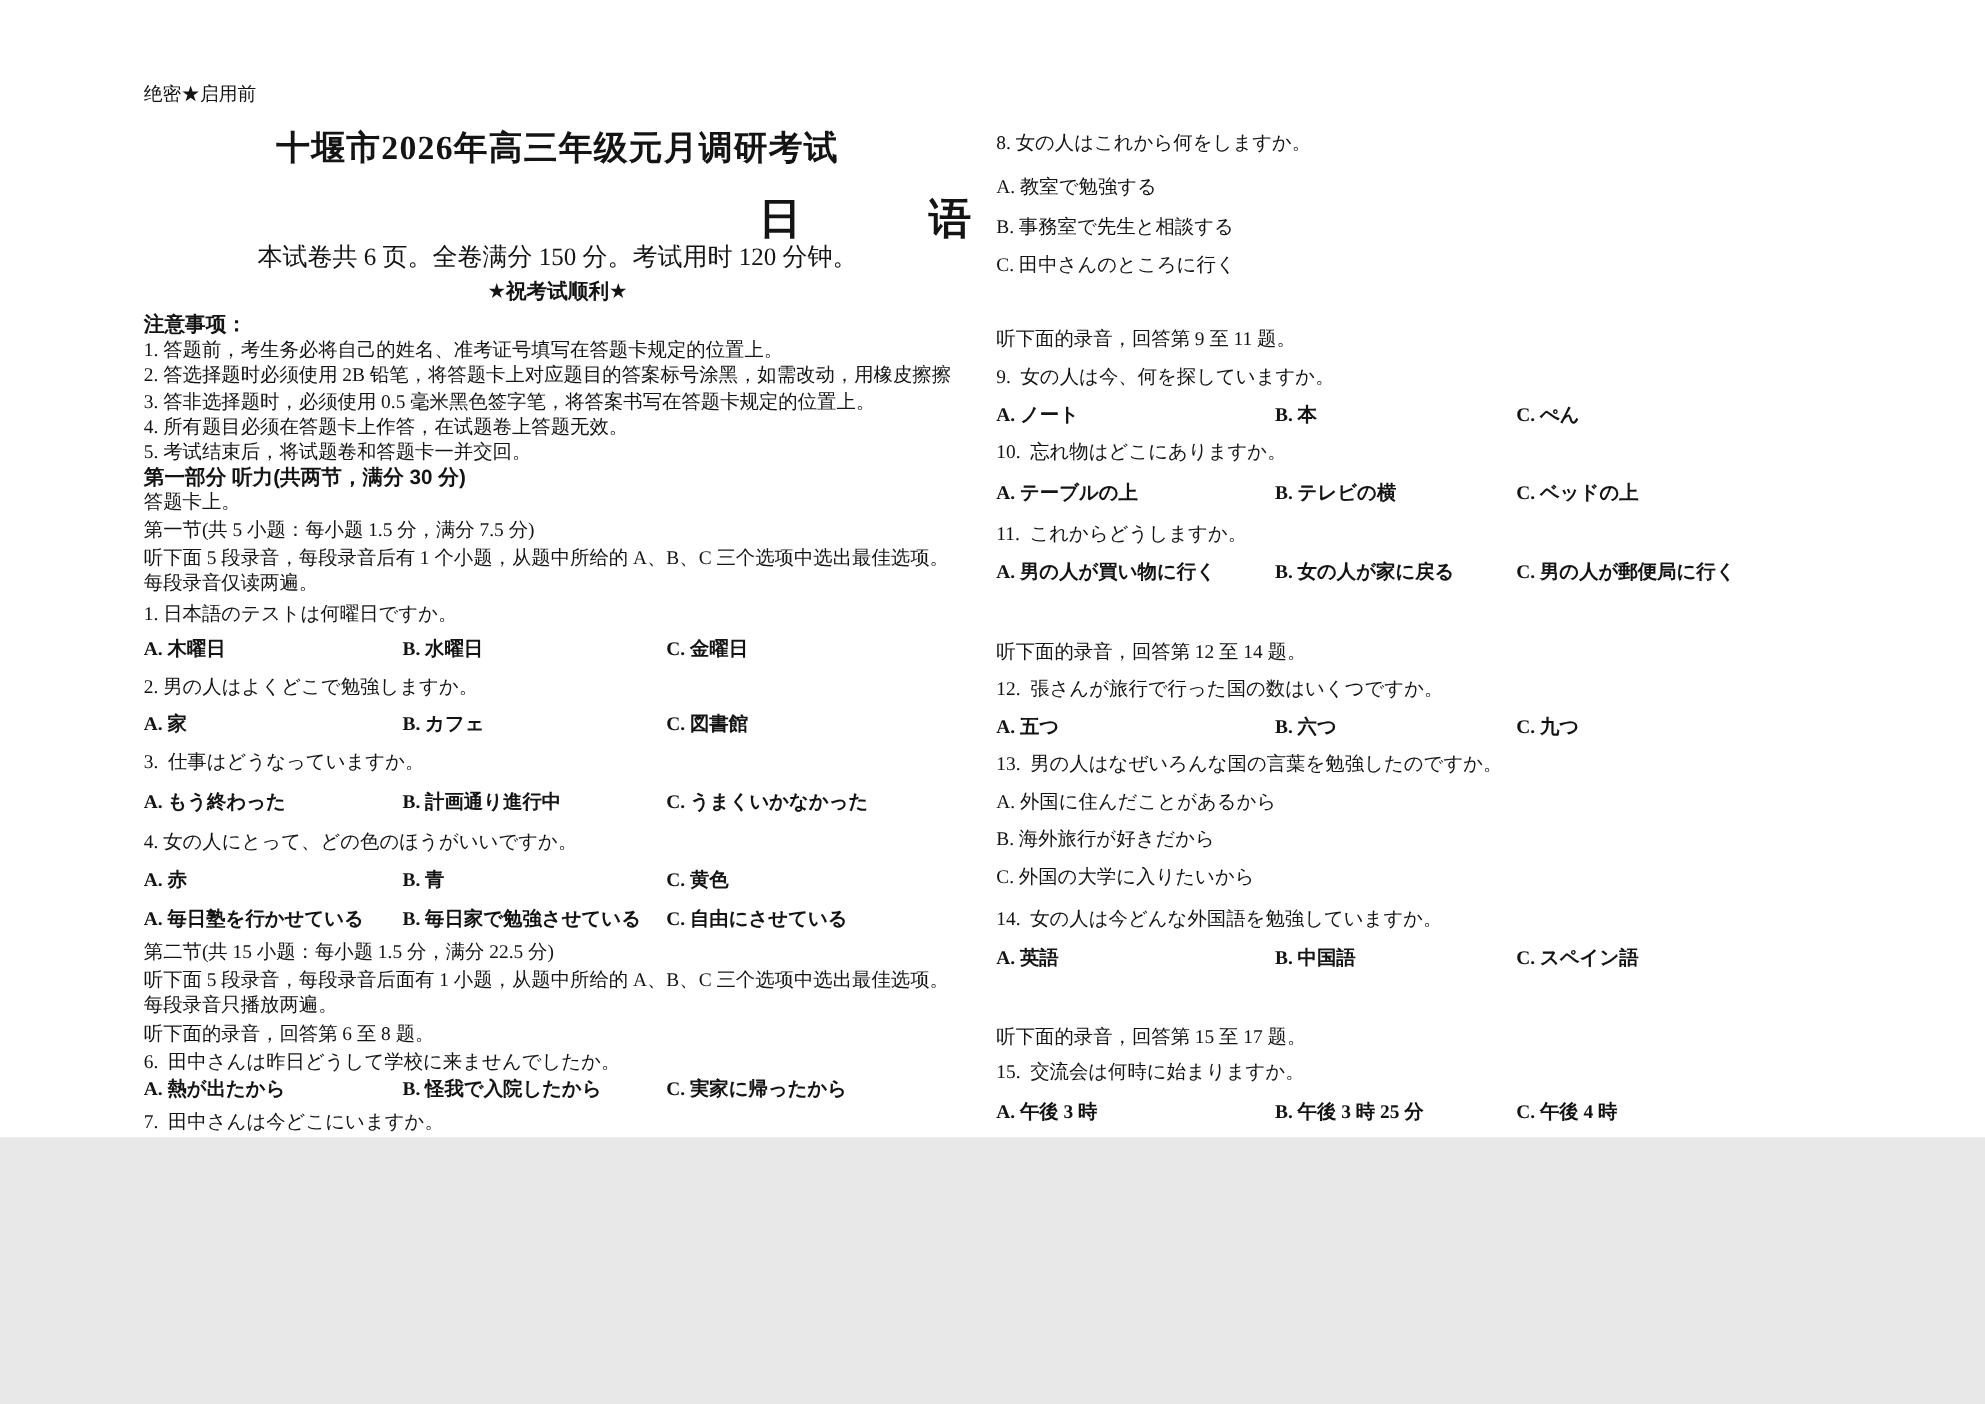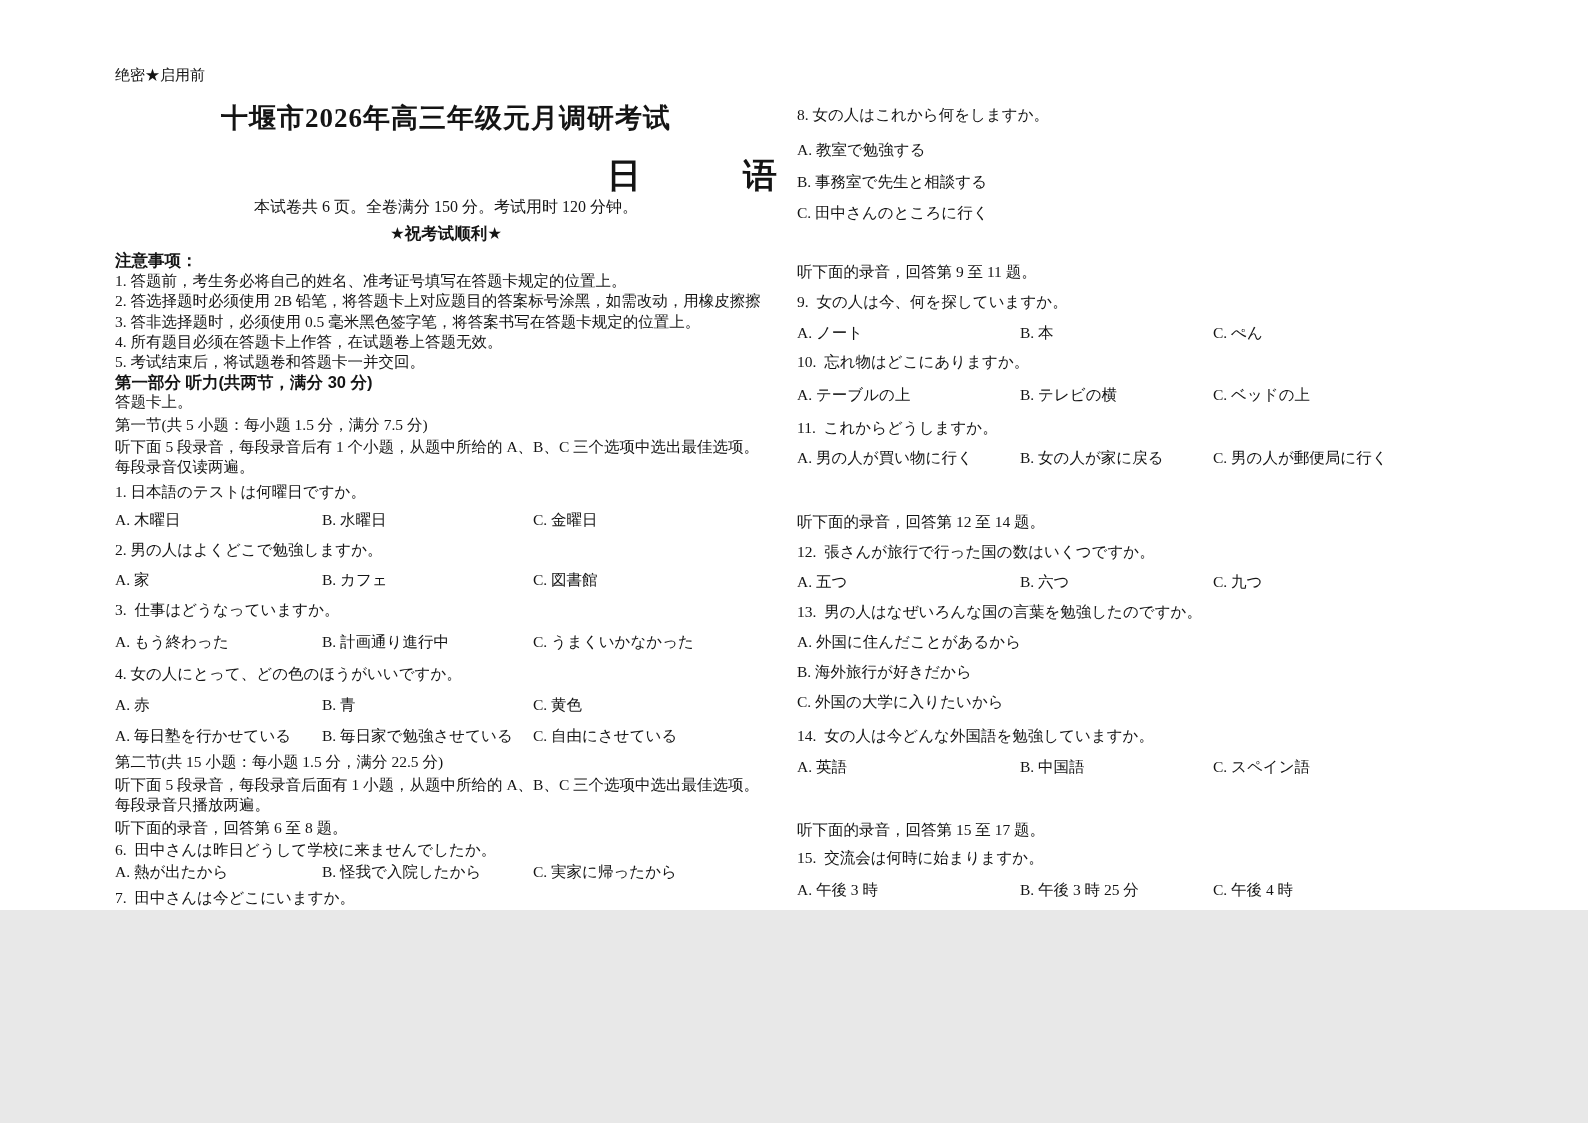--- a/index.html
+++ b/index.html
@@ -21,35 +21,35 @@
   .col-right{left:797px;width:600px;}
   .doc-title{
     text-align:center;font-size:27px;font-weight:bold;
     line-height:30px;margin-top:8px;letter-spacing:1px;white-space:pre;
   }
   .doc-subject{
     text-align:right;font-size:34px;font-weight:bold;
     line-height:38px;margin-top:24px;white-space:pre;
   }
   .doc-info{
-    text-align:center;font-size:16px;line-height:19px;margin-top:2px;white-space:pre;
+    text-align:center;font-size:20px;line-height:19px;margin-top:2px;white-space:pre;
   }
   .doc-wish{
     text-align:center;font-size:16.5px;font-weight:bold;
     font-family:"Liberation Sans","DejaVu Sans",sans-serif;
     line-height:20px;margin-top:7px;white-space:pre;
   }
   .hline{line-height:20px;white-space:pre;}
   .bold-head{
     font-weight:bold;
     font-family:"Liberation Sans","DejaVu Sans",sans-serif;
     font-size:16.5px;
   }
   .qt{line-height:20px;white-space:pre;}
-  .opts{position:relative;height:20px;}
+  .opts{position:relative;height:20px;font-weight:bold;}
   .opts span{position:absolute;top:0;left:0;white-space:pre;line-height:20px;}
   .col-left .oB{left:207px;}
   .col-left .oC{left:418px;}
   .col-right .oB{left:223px;}
   .col-right .oC{left:416px;}
 </style>
 </head>
 <body>
 
 <div class="page">

